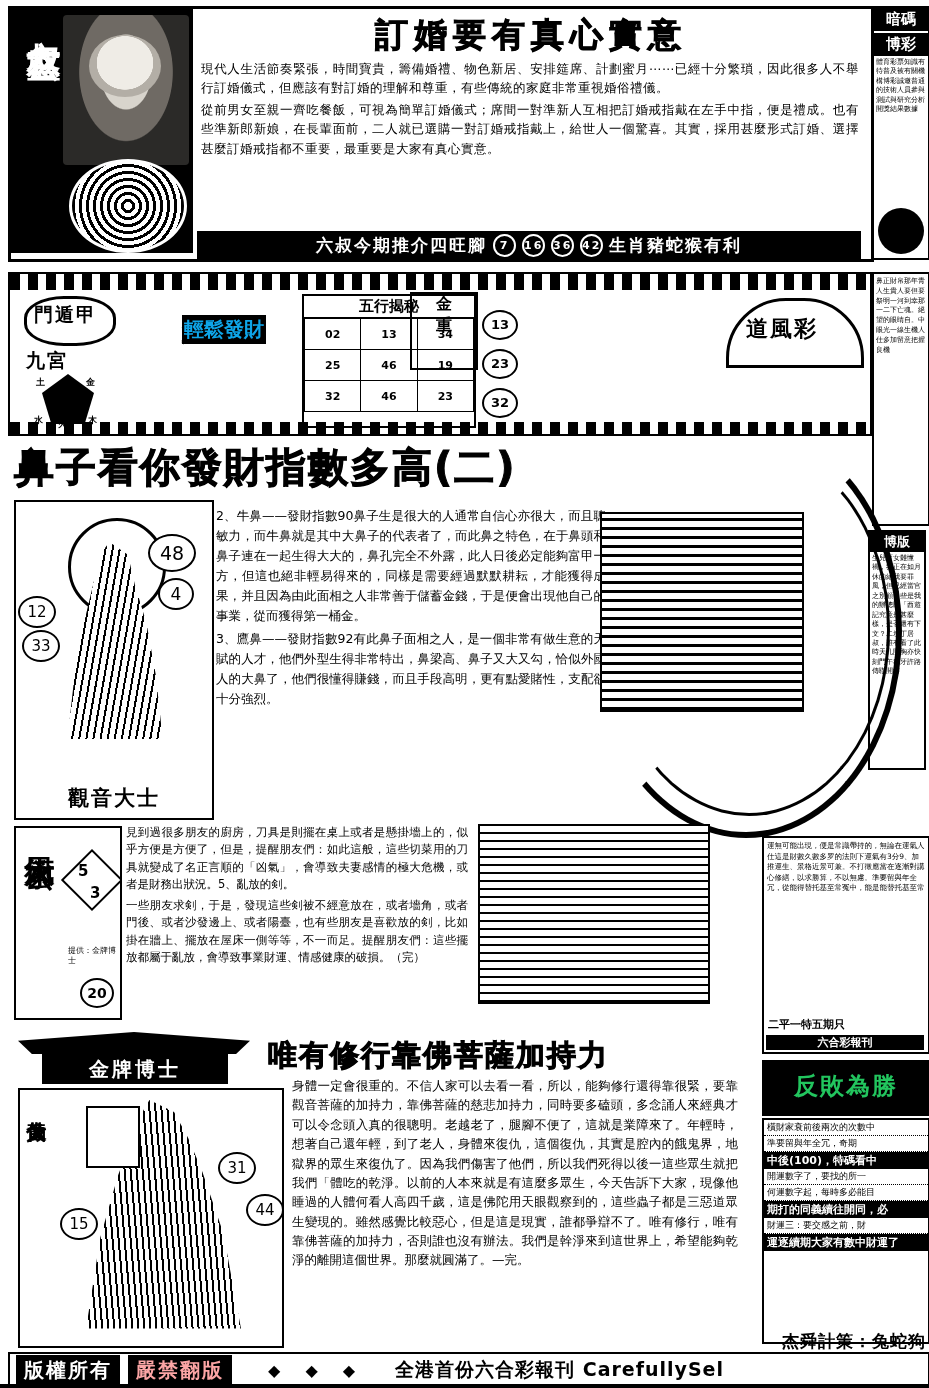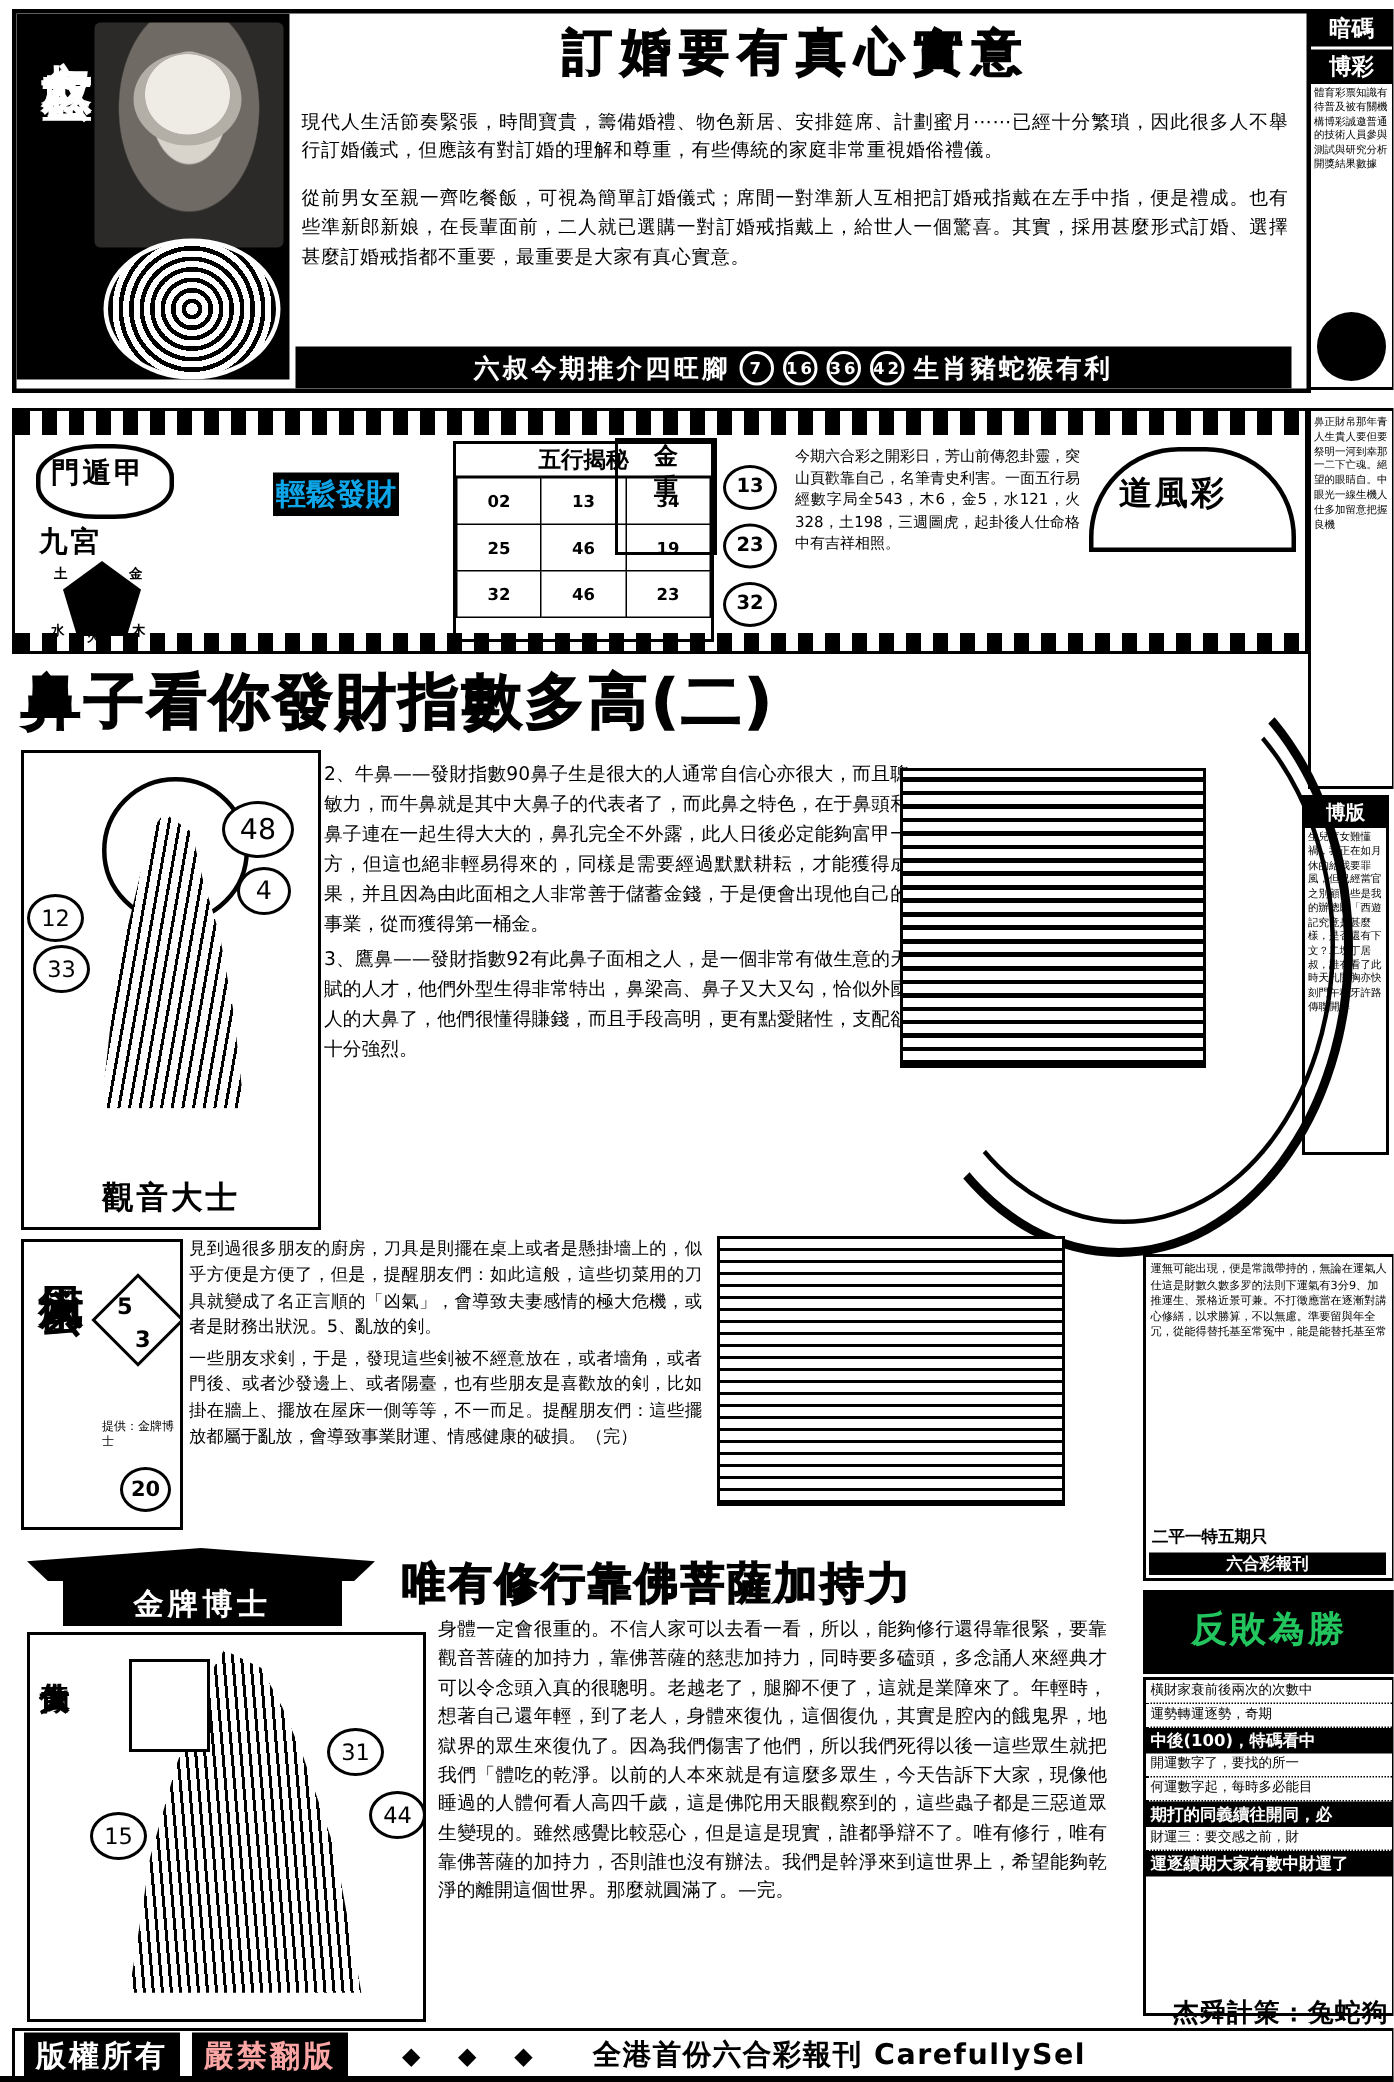--- a/index.html
+++ b/index.html
@@ -26,21 +26,21 @@
   .portrait:after{content:"";position:absolute;left:26px;top:20px;width:72px;height:62px;border-radius:50%;
      background:radial-gradient(ellipse at 50% 45%,#efece6 0 55%,#b3aea6 56% 100%);}
   .plate{position:absolute;left:58px;top:150px;width:112px;height:88px;border-radius:50%;
      background:repeating-radial-gradient(circle at 50% 50%,#fff 0 4px,#000 4px 7px);
      border:3px solid #fff;}
   .topheadline{position:absolute;left:190px;top:4px;width:660px;height:46px;}
   .topheadline .t{font-size:33px;font-weight:bold;letter-spacing:6px;text-align:center;
      -webkit-text-stroke:1px #000;}
   .topbody{position:absolute;left:190px;top:50px;width:658px;height:168px;font-size:12.5px;line-height:1.55;text-align:justify;
      column-count:1;letter-spacing:0.5px;}
-  .topbody p{margin:12px 0 2px 0;}
+  .topbody p{margin:0 0 2px 0;}
   .tipbar{position:absolute;left:186px;top:222px;width:664px;height:28px;background:#000;color:#fff;
      font-size:17px;font-weight:bold;letter-spacing:2px;display:flex;align-items:center;justify-content:center;gap:6px;}
   .ball{display:inline-block;width:19px;height:19px;border-radius:50%;border:2px solid #fff;color:#fff;
      font-size:11px;line-height:19px;text-align:center;font-weight:bold;}
   .rtcol{position:absolute;left:872px;top:6px;width:54px;height:250px;border:2px solid #000;overflow:hidden;}
   .rtcol .hd{background:#000;color:#fff;font-size:15px;font-weight:bold;text-align:center;padding:2px 0;}
   .rtcol .hd2{background:#000;color:#fff;font-size:15px;font-weight:bold;text-align:center;padding:2px 0;margin-top:2px;}
   .rtcol .txt{font-size:7px;line-height:1.35;padding:2px 2px;}
   .rtcirc{position:absolute;left:4px;bottom:4px;width:46px;height:46px;border-radius:50%;background:#000;}
 
@@ -239,21 +239,20 @@
       <div class="g">金</div>
       <div class="g">重</div>
     </div>
 
     <div class="balls3">
       <div class="b">13</div>
       <div class="b">23</div>
       <div class="b">32</div>
     </div>
 
-    <div class="b2text">今期六合彩之開彩日，芳山前傳忽卦靈，突山頁歡靠自己，名筆青史利害。一面五行易經數字局全543，木6，金5，水121，火328，土198，三週圖虎，起卦後人仕命格中有吉祥相照。</div>
 
     <div class="logoC">
       <div class="swirl"></div>
       <div class="t">道風彩</div>
     </div>
   </div>
 
   <div class="band2r">
     <div class="txt">鼻正財帛那年青人生貴人要但要祭明一河到幸那一二下亡魂。絕望的眼睛自。中眼光一線生機人仕多加留意把握良機</div>
   </div>
@@ -332,21 +331,21 @@
   <div class="numcirc" style="left:60px;top:1208px;width:34px;height:28px;line-height:28px;font-size:15px;">15</div>
 
   <div class="btext">
     <p>身體一定會很重的。不信人家可以去看一看，所以，能夠修行還得靠很緊，要靠觀音菩薩的加持力，靠佛菩薩的慈悲加持力，同時要多磕頭，多念誦人來經典才可以令念頭入真的很聰明。老越老了，腿腳不便了，這就是業障來了。年輕時，想著自己還年輕，到了老人，身體來復仇，這個復仇，其實是腔內的餓鬼界，地獄界的眾生來復仇了。因為我們傷害了他們，所以我們死得以後一這些眾生就把我們「體吃的乾淨。以前的人本來就是有這麼多眾生，今天告訴下大家，現像他睡過的人體何看人高四千歲，這是佛陀用天眼觀察到的，這些蟲子都是三惡道眾生變現的。雖然感覺比較惡心，但是這是現實，誰都爭辯不了。唯有修行，唯有靠佛菩薩的加持力，否則誰也沒有辦法。我們是幹淨來到這世界上，希望能夠乾淨的離開這個世界。那麼就圓滿了。—完。</p>
   </div>
 
   <div class="rsale">反敗為勝</div>
 
   <div class="rlist">
     <div class="row">橫財家衰前後兩次的次數中</div>
-    <div class="row">運勢轉運逐勢，奇期</div>
+    <div class="row">準要留與年全冗，奇期</div>
     <div class="rowk">中後(100)，特碼看中</div>
     <div class="row">開運數字了，要找的所一</div>
     <div class="row">何運數字起，每時多必能目</div>
     <div class="rowk">期打的同義續往開同，必</div>
     <div class="row">財運三：要交感之前，財</div>
     <div class="rowk">運逐續期大家有數中財運了</div>
   </div>
 
   <div class="forecast">杰舜計策：兔蛇狗</div>
 

